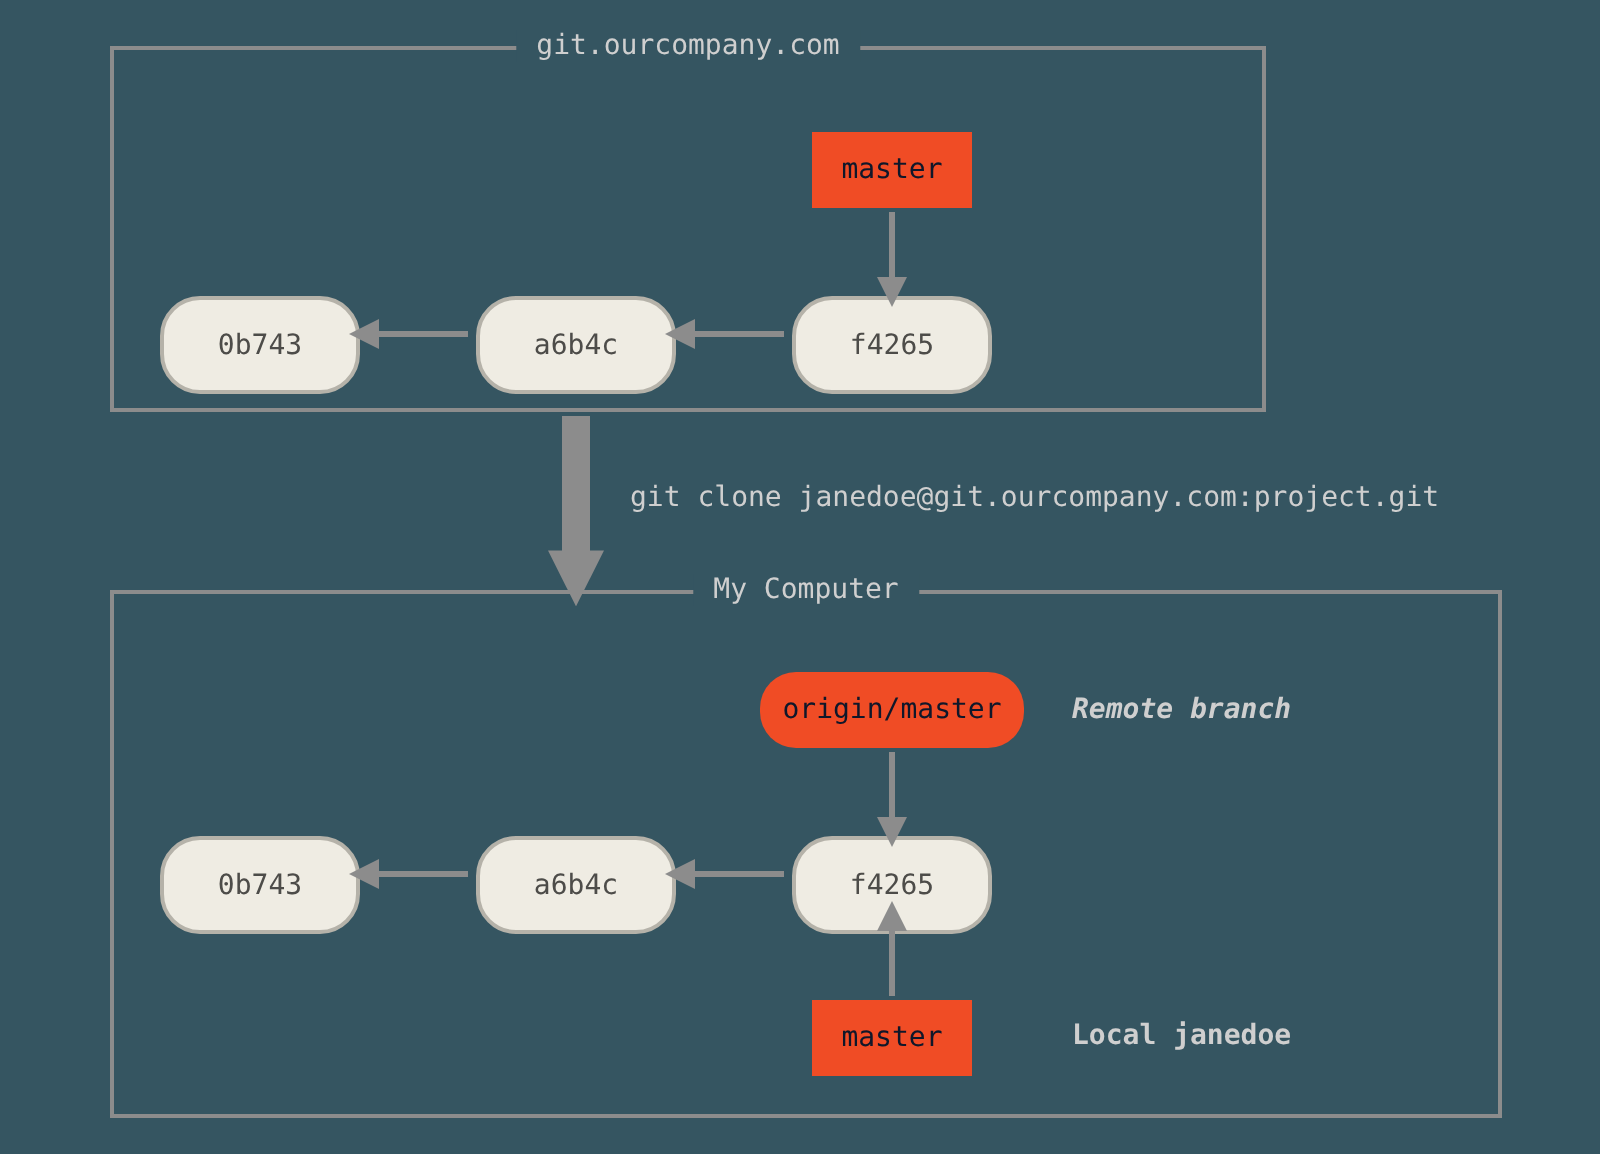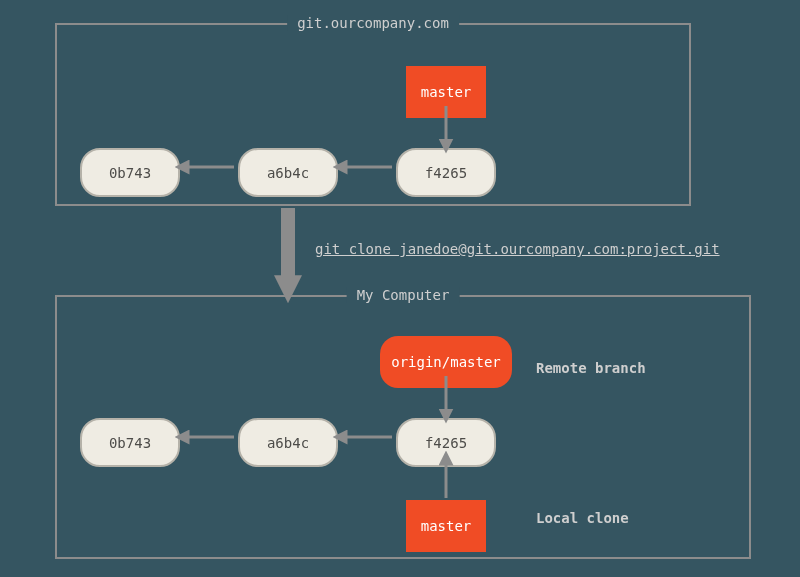--- a/index.html
+++ b/index.html
@@ -35,75 +35,74 @@
     border: 2px solid #b5b2a9;
     border-radius: 20px;
     display: flex;
     align-items: center;
     justify-content: center;
     color: #4d4c49;
   }
   .branch {
     position: absolute;
     background: #f04c25;
-    color: #ffffff;
-    height: 52px;
+    color: #0f172a;
+    height: 38px;
     display: flex;
     align-items: center;
     justify-content: center;
     padding: 0 14px;
     white-space: nowrap;
   }
   .label {
     position: absolute;
     color: #cfcfcf;
     font-weight: bold;
     white-space: nowrap;
   }
   .clone-label {
     position: absolute;
     color: #cfcfcf;
     white-space: nowrap;
-    text-decoration: underline;
   }
   svg.arrows {
     position: absolute;
     left: 0; top: 0;
     width: 800px; height: 577px;
     pointer-events: none;
   }
 </style>
 </head>
 <body>
 
-<div class="box" style="left:55px; top:23px; width:636px; height:183px;">
+<div class="box" style="left:55px; top:23px; width:578px; height:183px;">
   <span class="box-title">git.ourcompany.com</span>
 </div>
 
 <div class="commit" style="left:80px; top:148px;">0b743</div>
 <div class="commit" style="left:238px; top:148px;">a6b4c</div>
 <div class="commit" style="left:396px; top:148px;">f4265</div>
 
 <div class="branch" style="left:406px; top:66px; width:80px;">master</div>
 
 <div class="clone-label" style="left:315px; top:241px;">git clone janedoe@git.ourcompany.com:project.git</div>
 
 <div class="box" style="left:55px; top:295px; width:696px; height:264px;">
   <span class="box-title">My Computer</span>
 </div>
 
 <div class="commit" style="left:80px; top:418px;">0b743</div>
 <div class="commit" style="left:238px; top:418px;">a6b4c</div>
 <div class="commit" style="left:396px; top:418px;">f4265</div>
 
 <div class="branch" style="left:380px; top:336px; width:132px;border-radius:18px;">origin/master</div>
-<div class="label" style="left:536px; top:360px;">Remote branch</div>
+<div class="label" style="left:536px; top:347px;font-style:italic;">Remote branch</div>
 
 <div class="branch" style="left:406px; top:500px; width:80px;">master</div>
-<div class="label" style="left:536px; top:510px;">Local clone</div>
+<div class="label" style="left:536px; top:510px;">Local janedoe</div>
 
 <svg class="arrows">
   <defs>
     <marker id="ahSmall" viewBox="0 0 10 10" refX="1" refY="5" markerWidth="5" markerHeight="5" orient="auto-start-reverse">
       <path d="M 0 0 L 10 5 L 0 10 z" fill="#8c8c8c"></path>
     </marker>
     <marker id="ahBig" viewBox="0 0 10 10" refX="1" refY="5" markerWidth="2.0" markerHeight="2.0" orient="auto-start-reverse">
       <path d="M 0 0 L 10 5 L 0 10 z" fill="#8c8c8c"></path>
     </marker>
   </defs>

